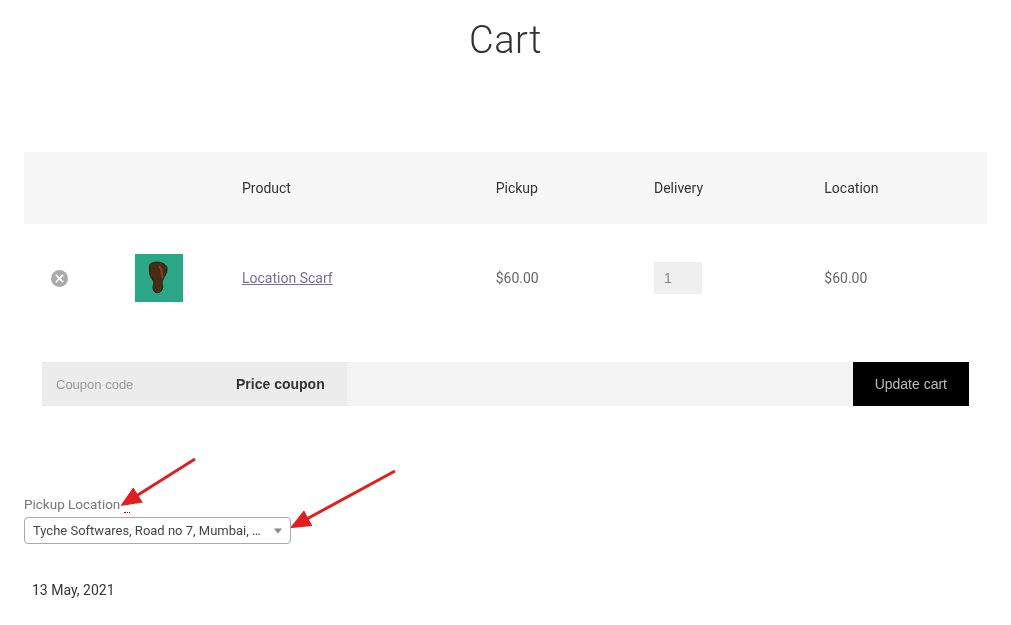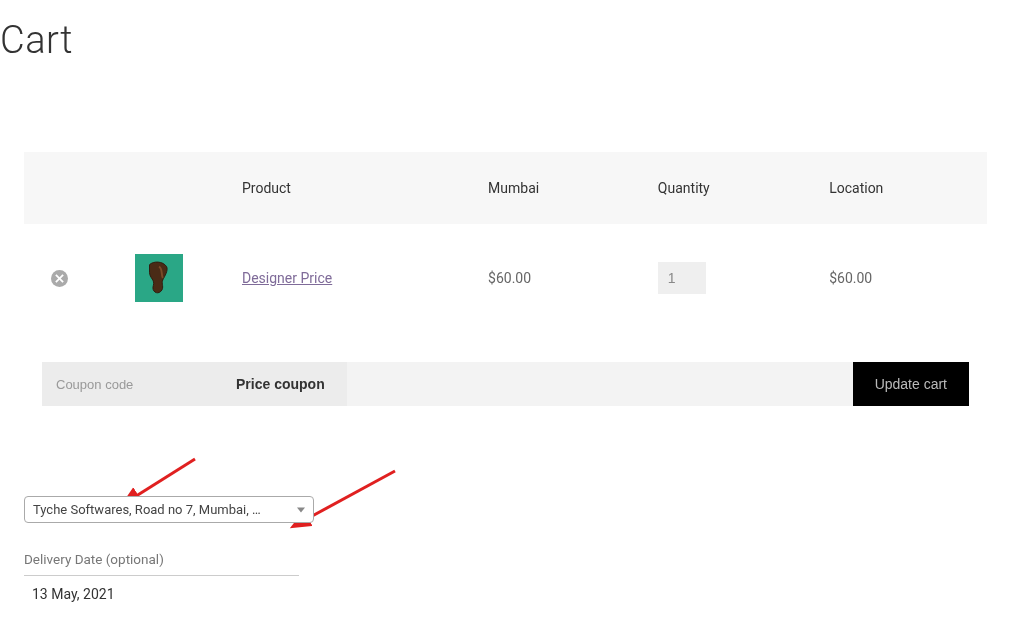--- a/index.html
+++ b/index.html
@@ -4,20 +4,21 @@
 <style>
   * { box-sizing: border-box; }
   body {
     margin: 0;
     font-family: -apple-system, BlinkMacSystemFont, "Segoe UI", Roboto, "Helvetica Neue", Arial, sans-serif;
     color: #333;
     width: 1011px;
     background: #fff;
   }
   .page-title {
+    text-align: center;
     font-size: 38px;
     font-weight: 300;
     color: #333;
     margin: 18px 0 90px 0;
     letter-spacing: 0.5px;
   }
   .cart-wrap {
     padding: 0 24px;
   }
   table.cart {
@@ -119,21 +120,21 @@
   .req {
     color: #c00;
     border-bottom: 1px dotted #c00;
   }
   .select-box {
     border: 1px solid #aaa;
     border-radius: 4px;
     padding: 5px 22px 5px 8px;
     font-size: 13px;
     color: #444;
-    width: 290px;
+    width: 267px;
     position: relative;
     background: #fff;
     cursor: pointer;
     white-space: nowrap;
     overflow: hidden;
   }
   .select-box::after {
     content: "";
     position: absolute;
     right: 8px; top: 50%;
@@ -168,22 +169,22 @@
 
 <h1 class="page-title">Cart</h1>
 
 <div class="cart-wrap">
   <table class="cart">
     <thead>
       <tr>
         <th class="remove-cell"></th>
         <th class="thumb-cell"></th>
         <th>Product</th>
-        <th>Mumbai</th>
-        <th>Quantity</th>
+        <th>Pickup</th>
+        <th>Delivery</th>
         <th>Location</th>
       </tr>
     </thead>
     <tbody>
       <tr>
         <td class="remove-cell">
           <span class="remove-btn">
             <svg width="9" height="9" viewBox="0 0 10 10">
               <line x1="1" y1="1" x2="9" y2="9" stroke="#fff" stroke-width="2"></line>
               <line x1="9" y1="1" x2="1" y2="9" stroke="#fff" stroke-width="2"></line>
@@ -192,21 +193,21 @@
         </td>
         <td class="thumb-cell">
           <span class="thumb">
             <svg width="38" height="38" viewBox="0 0 40 40">
               <path d="M10 6 C14 2, 24 2, 28 8 C30 12, 26 18, 24 22 C22 26, 26 30, 22 34 C18 38, 12 34, 14 28 C16 22, 10 20, 10 14 Z" fill="#4a2b16" stroke="#2d1a0d" stroke-width="1"></path>
               <path d="M20 8 C24 10, 22 16, 24 20" fill="none" stroke="#7a4a28" stroke-width="2"></path>
             </svg>
           </span>
         </td>
         <td>
-          <a class="product-link">Designer Price</a>
+          <a class="product-link">Location Scarf</a>
         </td>
         <td>$60.00</td>
         <td>
           <input class="qty-input" type="text" value="1" style="">
         </td>
         <td>$60.00</td>
       </tr>
       <tr class="actions-row">
         <td colspan="6">
           <div class="actions-bar">
@@ -232,20 +233,22 @@
   </svg>
   <svg class="arrow" style="left:285px; top:-30px;" width="120" height="65">
     <defs>
         <marker id="ah2" markerWidth="8" markerHeight="8" refX="2" refY="3" orient="auto">
           <path d="M0,0 L0,6 L7,3 z" fill="#e02020"></path>
         </marker>
       </defs>
     <line x1="110" y1="5" x2="18" y2="55" stroke="#e02020" stroke-width="3" marker-end="url(#ah2)"></line>
   </svg>
 
+  <div class="field-label">
+    <span>Pickup Location </span><span class="req">*</span>
+  </div>
   <div class="select-box">Tyche Softwares, Road no 7, Mumbai, …</div>
 
   <div class="date-field">
-    <div class="date-label">Delivery Date (optional)</div>
     <div class="date-value">13 May, 2021</div>
   </div>
 
 </div>
 
 </body></html>

